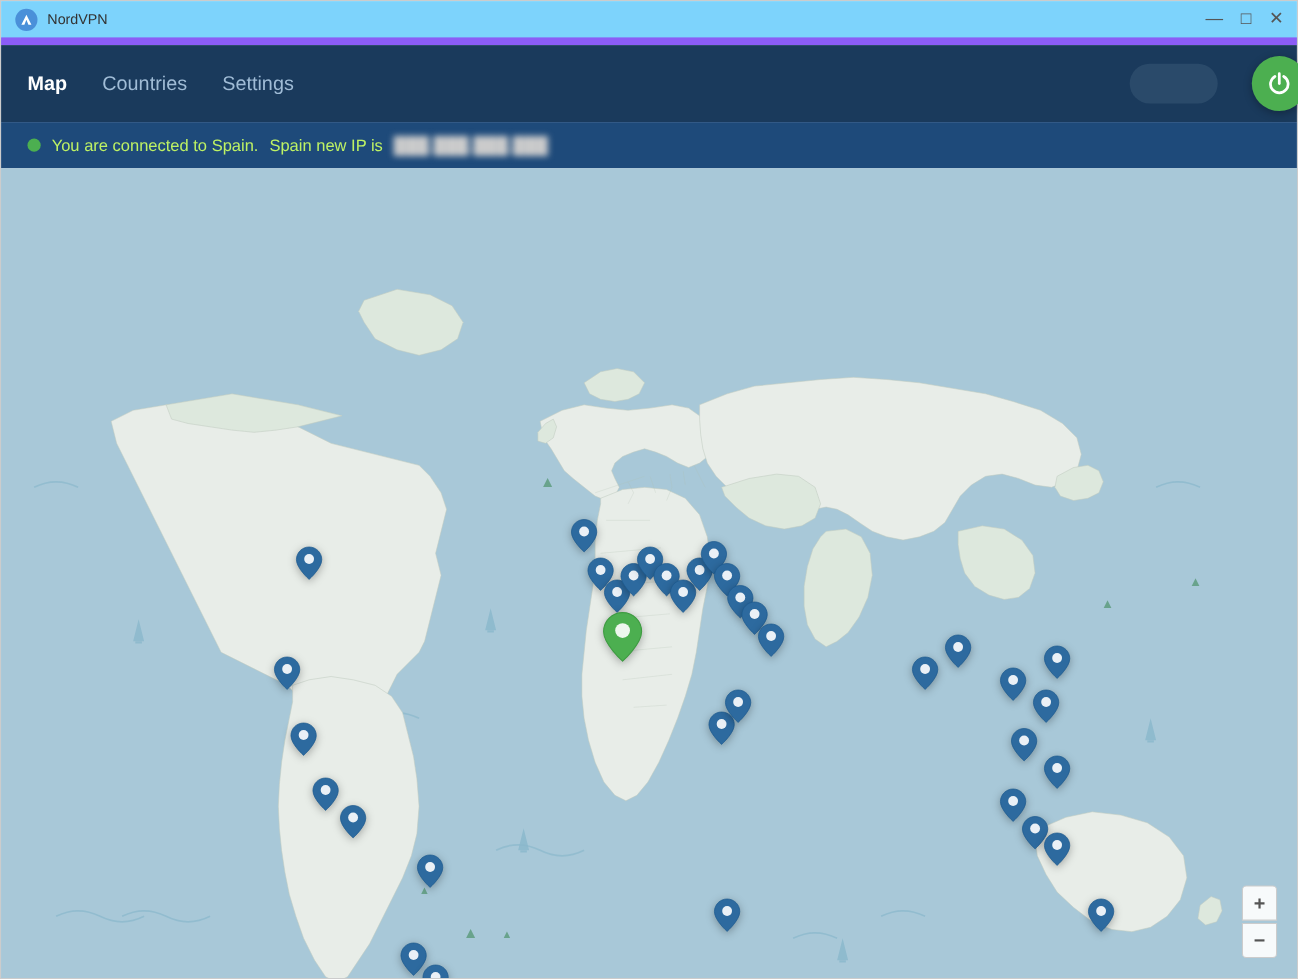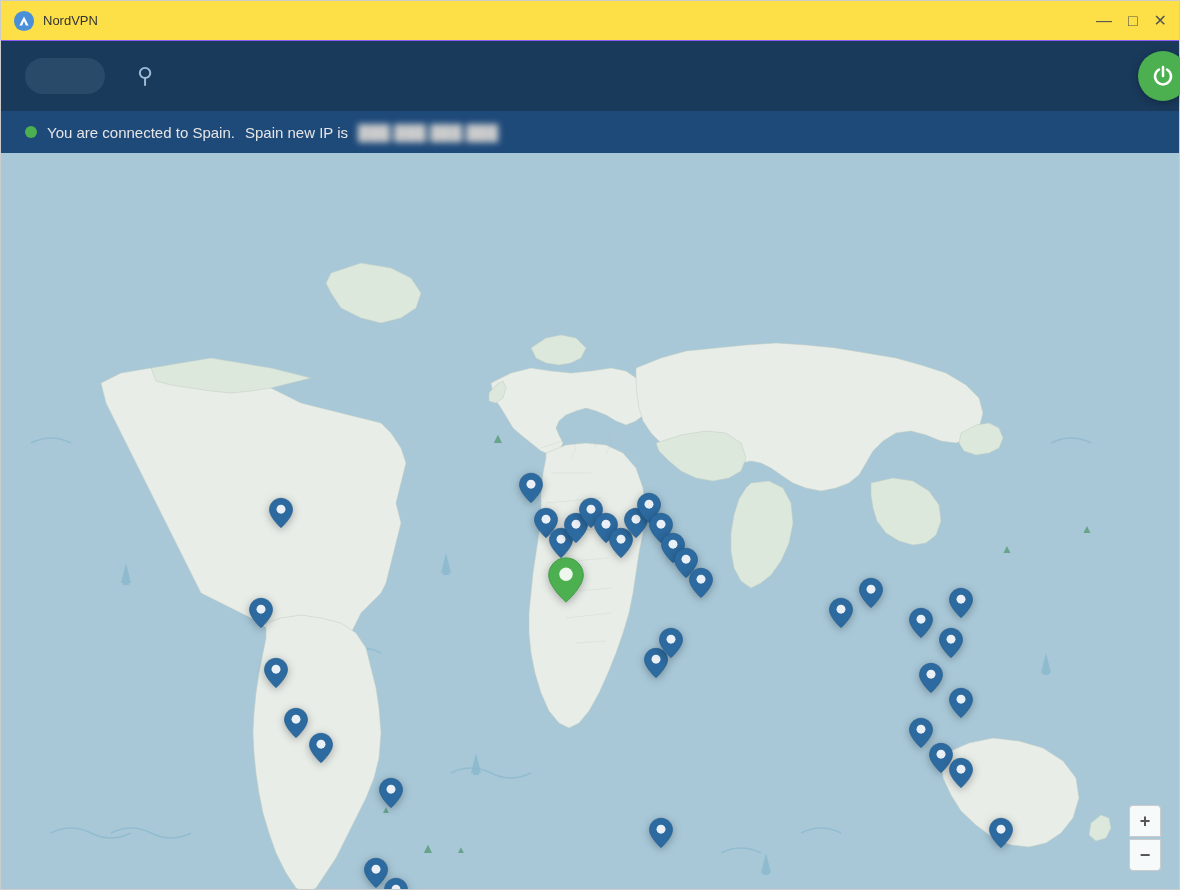--- a/index.html
+++ b/index.html
@@ -7,26 +7,26 @@
       width: 1180px;
       height: 890px;
       font-family: 'Segoe UI', Arial, sans-serif;
       overflow: hidden;
       background: #fff;
       border: 1px solid #ccc;
     }
 
     
     #titlebar {
-      background: #fde047;
+      background: #7dd3fc;
       height: 40px;
       display: flex;
       align-items: center;
       padding: 0 12px;
-      border-bottom: 1px solid #8b5cf6;
+      border-bottom: 7px solid #8b5cf6;
       user-select: none;
     }
     #titlebar .logo {
       width: 22px;
       height: 22px;
       margin-right: 8px;
     }
     #titlebar .app-title {
       font-size: 13px;
       color: #333;
@@ -115,21 +115,21 @@
       padding: 0 24px;
       gap: 10px;
     }
     .status-dot {
       width: 12px;
       height: 12px;
       background: #4caf50;
       border-radius: 50%;
     }
     .status-text {
-      color: #e5e5e5;
+      color: #bef264;
       font-size: 15px;
     }
     .status-ip {
       color: #ccc;
       font-size: 15px;
       filter: blur(3px);
     }
 
     
     #map-area {
@@ -200,20 +200,25 @@
   </svg>
   <span class="app-title">NordVPN</span>
   <div class="window-controls">
     <span class="window-btn">—</span>
     <span class="window-btn">□</span>
     <span class="window-btn">✕</span>
   </div>
 </div>
 
 <div id="navbar">
+  <div class="nav-tabs">
+    <span class="nav-tab active">Map</span>
+    <span class="nav-tab">Countries</span>
+    <span class="nav-tab">Settings</span>
+  </div>
   <div class="power-toggle">
     <div class="toggle-track">
     </div>
     <div class="power-btn">
       <svg viewBox="0 0 24 24" fill="none">
         <path d="M12 3V12" stroke="white" stroke-width="2.5" stroke-linecap="round"></path>
         <path d="M8 5.5A8 8 0 1 0 16 5.5" stroke="white" stroke-width="2.5" stroke-linecap="round" fill="none"></path>
       </svg>
     </div>
   </div>

